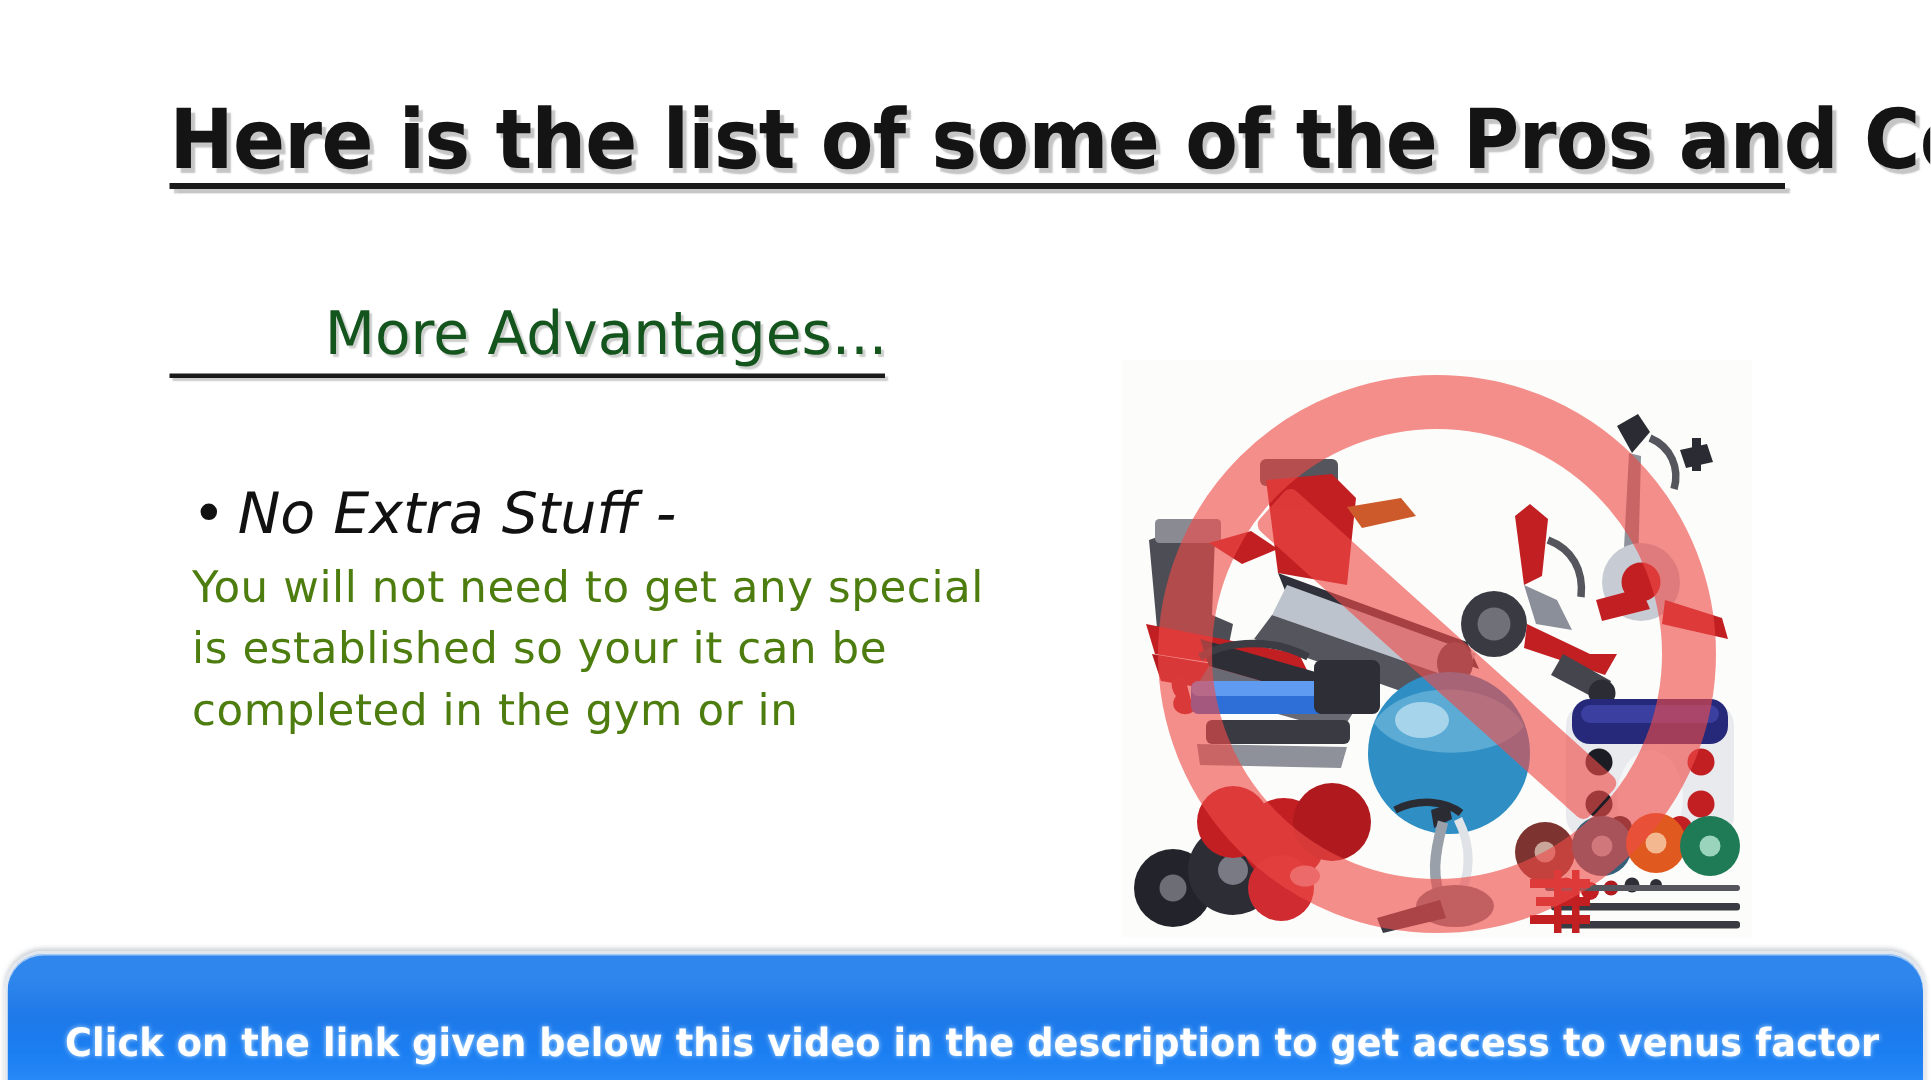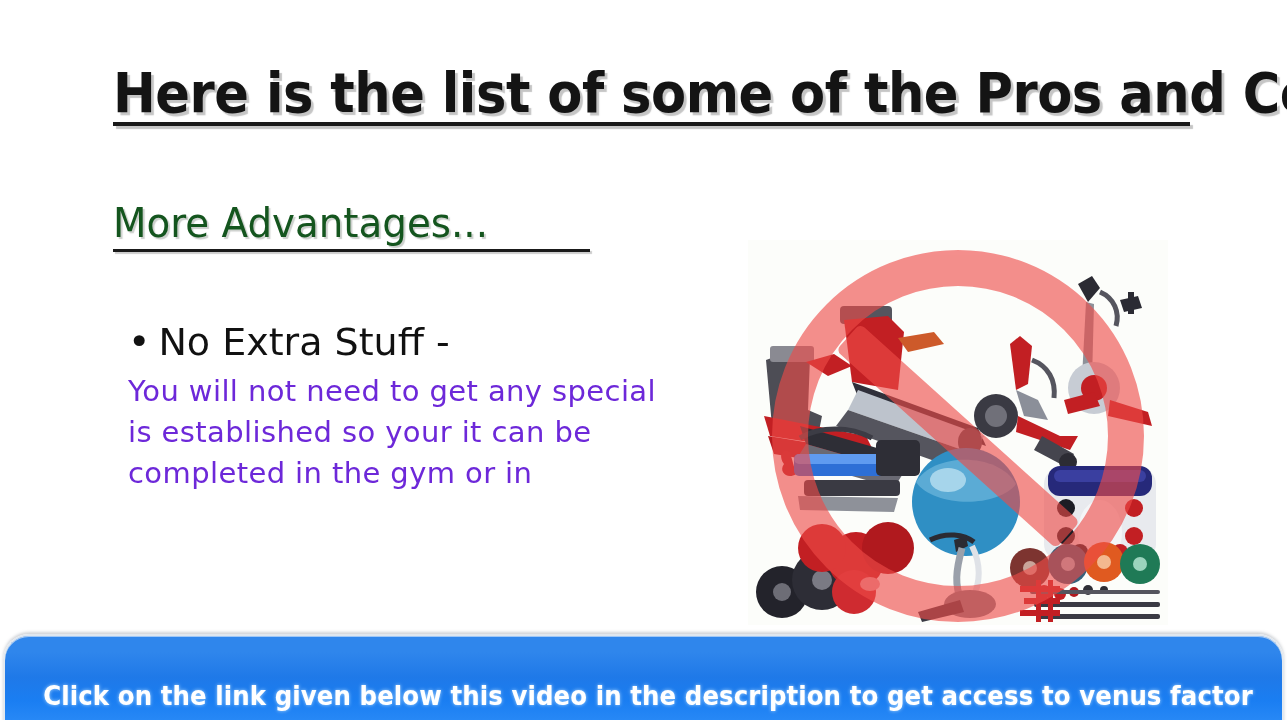--- a/index.html
+++ b/index.html
@@ -46,20 +46,21 @@
     background: #1a1a1a;
     box-shadow: 3px 3px 1px rgba(160,160,160,0.6);
   }
 
   
   .subhead-wrap {
     position: absolute;
     left: 113px;
     top: 203px;
     width: 600px;
+    text-align: center;
   }
   .subhead {
     font-family: "DejaVu Sans", sans-serif;
     font-weight: normal;
     font-size: 40px;
     line-height: 1.0;
     color: #14551e;
     white-space: nowrap;
     transform: scaleX(0.97);
     transform-origin: left center;
@@ -82,30 +83,31 @@
     top: 322px;
     width: 640px;
   }
   .bullet-line {
     font-family: "DejaVu Sans", sans-serif;
     font-size: 38px;
     line-height: 1.08;
     color: #111111;
     white-space: nowrap;
     margin-bottom: 8px;
+    font-style: italic;
   }
   .bullet-dot {
     display: inline-block;
     margin-right: 8px;
   }
   .body-line {
     font-family: "DejaVu Sans", sans-serif;
     font-size: 29px;
     line-height: 41px;
-    color: #6d28d9;
+    color: #4d7c0f;
     white-space: nowrap;
     letter-spacing: 0.4px;
   }
 
   
   .photo {
     position: absolute;
     left: 748px;
     top: 240px;
     width: 420px;

